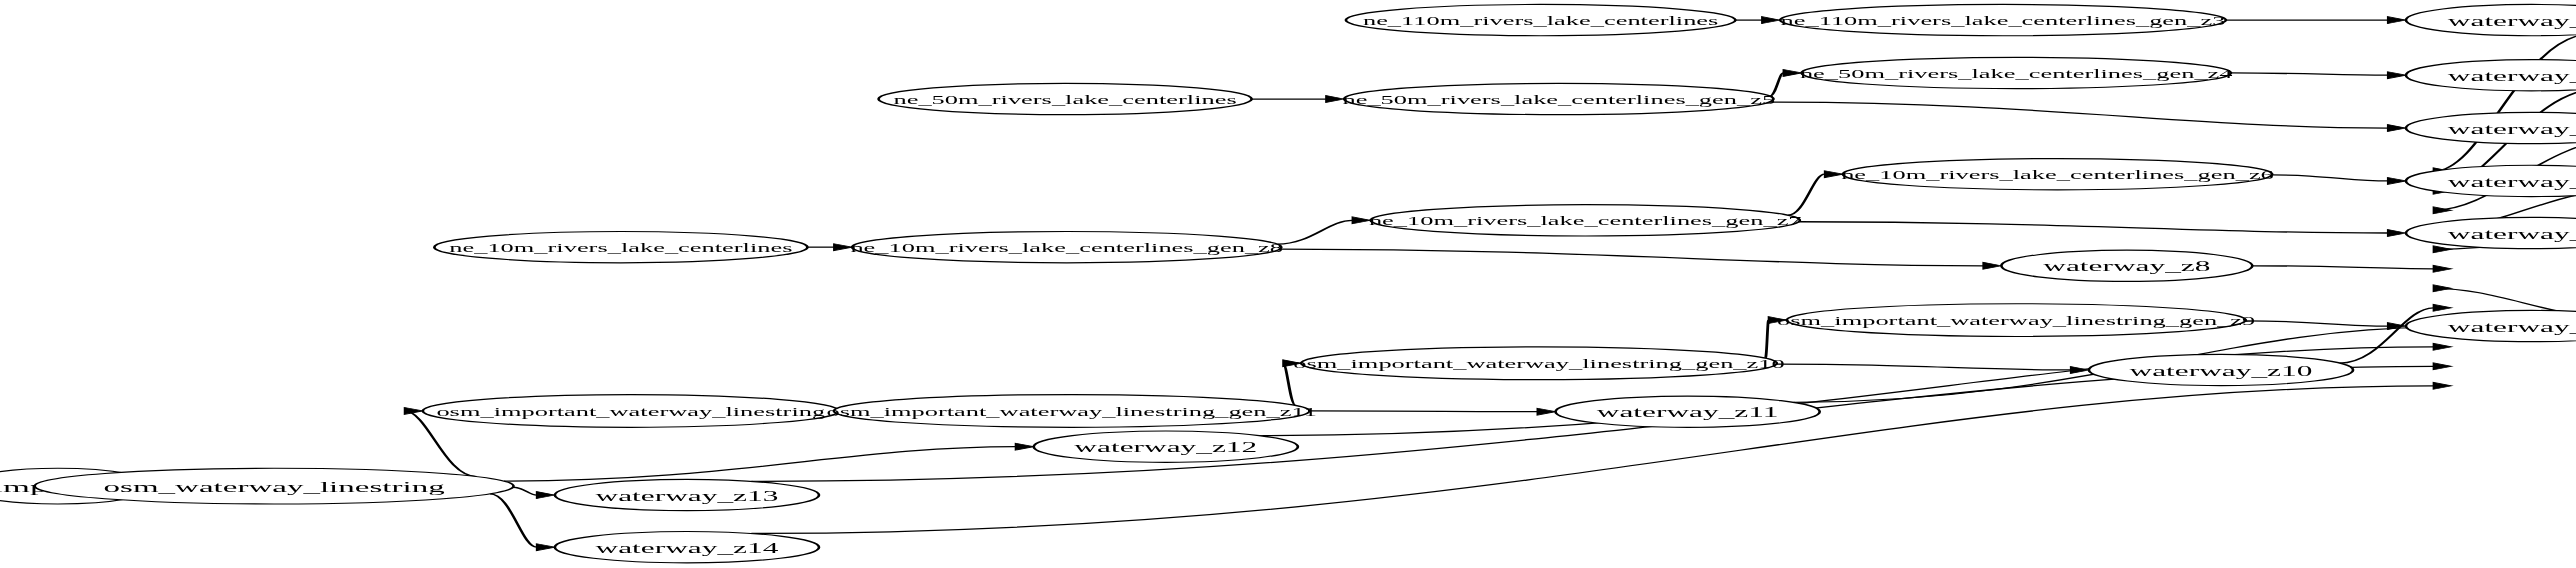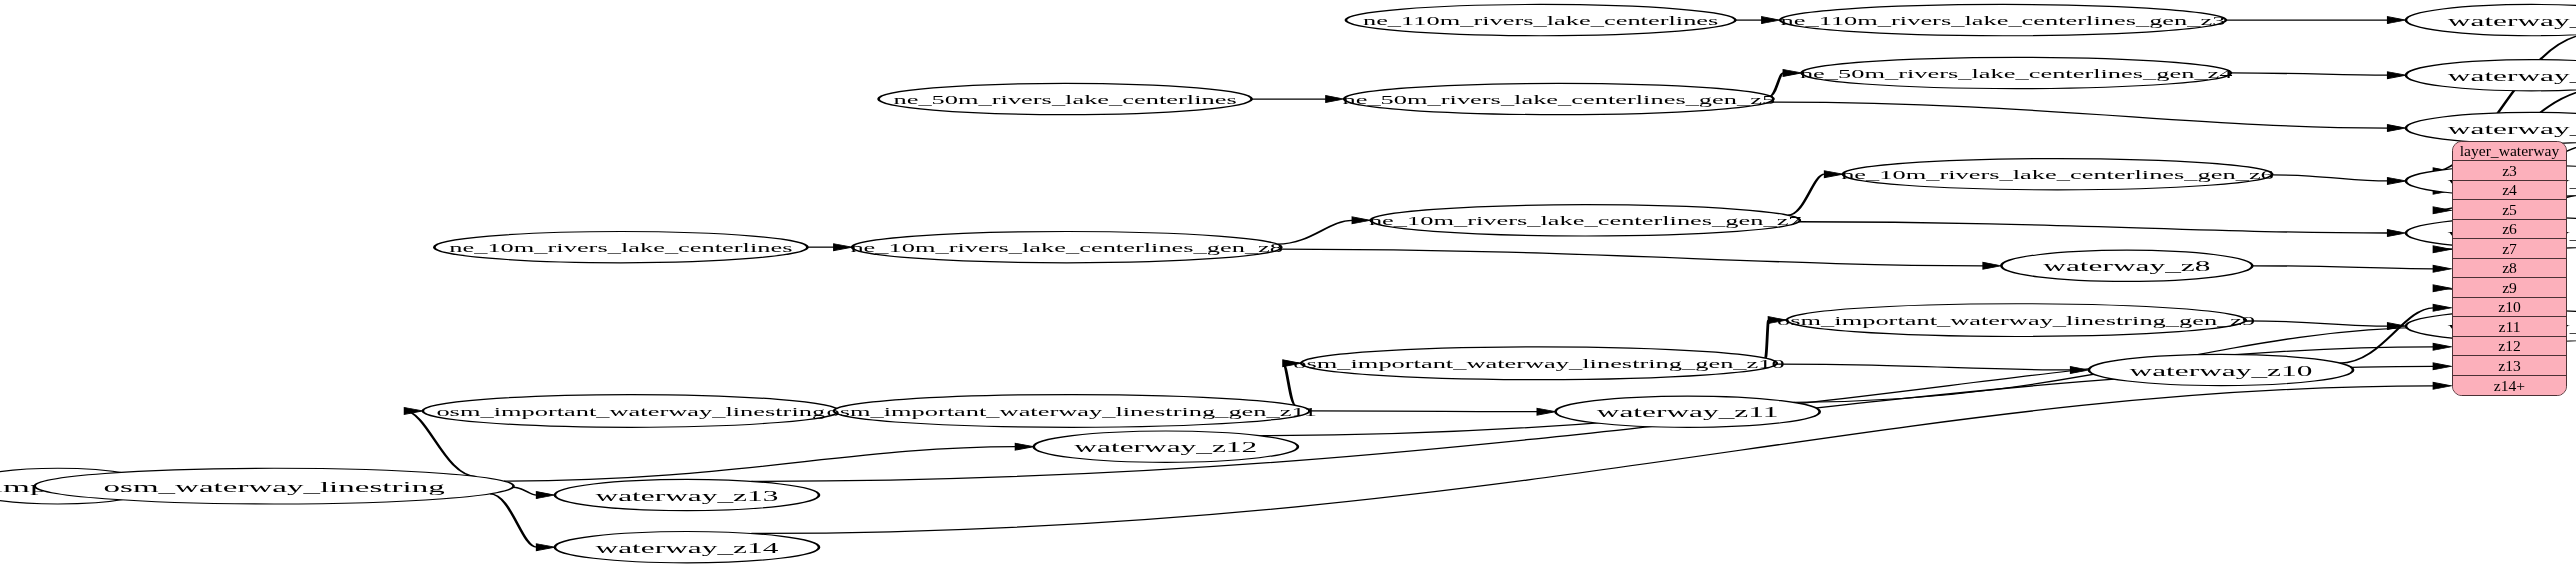--- a/index.html
+++ b/index.html
@@ -253,29 +253,14 @@
           <ellipse class="node-ellipse" cx="416" cy="665" rx="80" ry="21"></ellipse>
           <text class="node-label" x="416" y="666" font-size="19">waterway_z13</text>
         </g>
         <g>
           <ellipse class="node-ellipse" cx="416" cy="735" rx="80" ry="21"></ellipse>
           <text class="node-label" x="416" y="736" font-size="19">waterway_z14</text>
         </g>
       </g>
   </svg>
 
-  <div class="record-table" id="record-table" style="left: 2452px; top: 141px; width: 115px;">
-    <div class="record-row record-head" id="record-head" style="height: 19.4px;">layer_waterway</div>
-  <div class="record-row" style="height: 19.5px;">z3</div>
-      <div class="record-row" style="height: 19.5px;">z4</div>
-      <div class="record-row" style="height: 19.5px;">z5</div>
-      <div class="record-row" style="height: 19.5px;">z6</div>
-      <div class="record-row" style="height: 19.5px;">z7</div>
-      <div class="record-row" style="height: 19.5px;">z8</div>
-      <div class="record-row" style="height: 19.5px;">z9</div>
-      <div class="record-row" style="height: 19.5px;">z10</div>
-      <div class="record-row" style="height: 19.5px;">z11</div>
-      <div class="record-row" style="height: 19.5px;">z12</div>
-      <div class="record-row" style="height: 19.5px;">z13</div>
-      <div class="record-row" style="height: 19.5px;">z14+</div>
-    </div>
 </div>
 
 
 </body></html>

